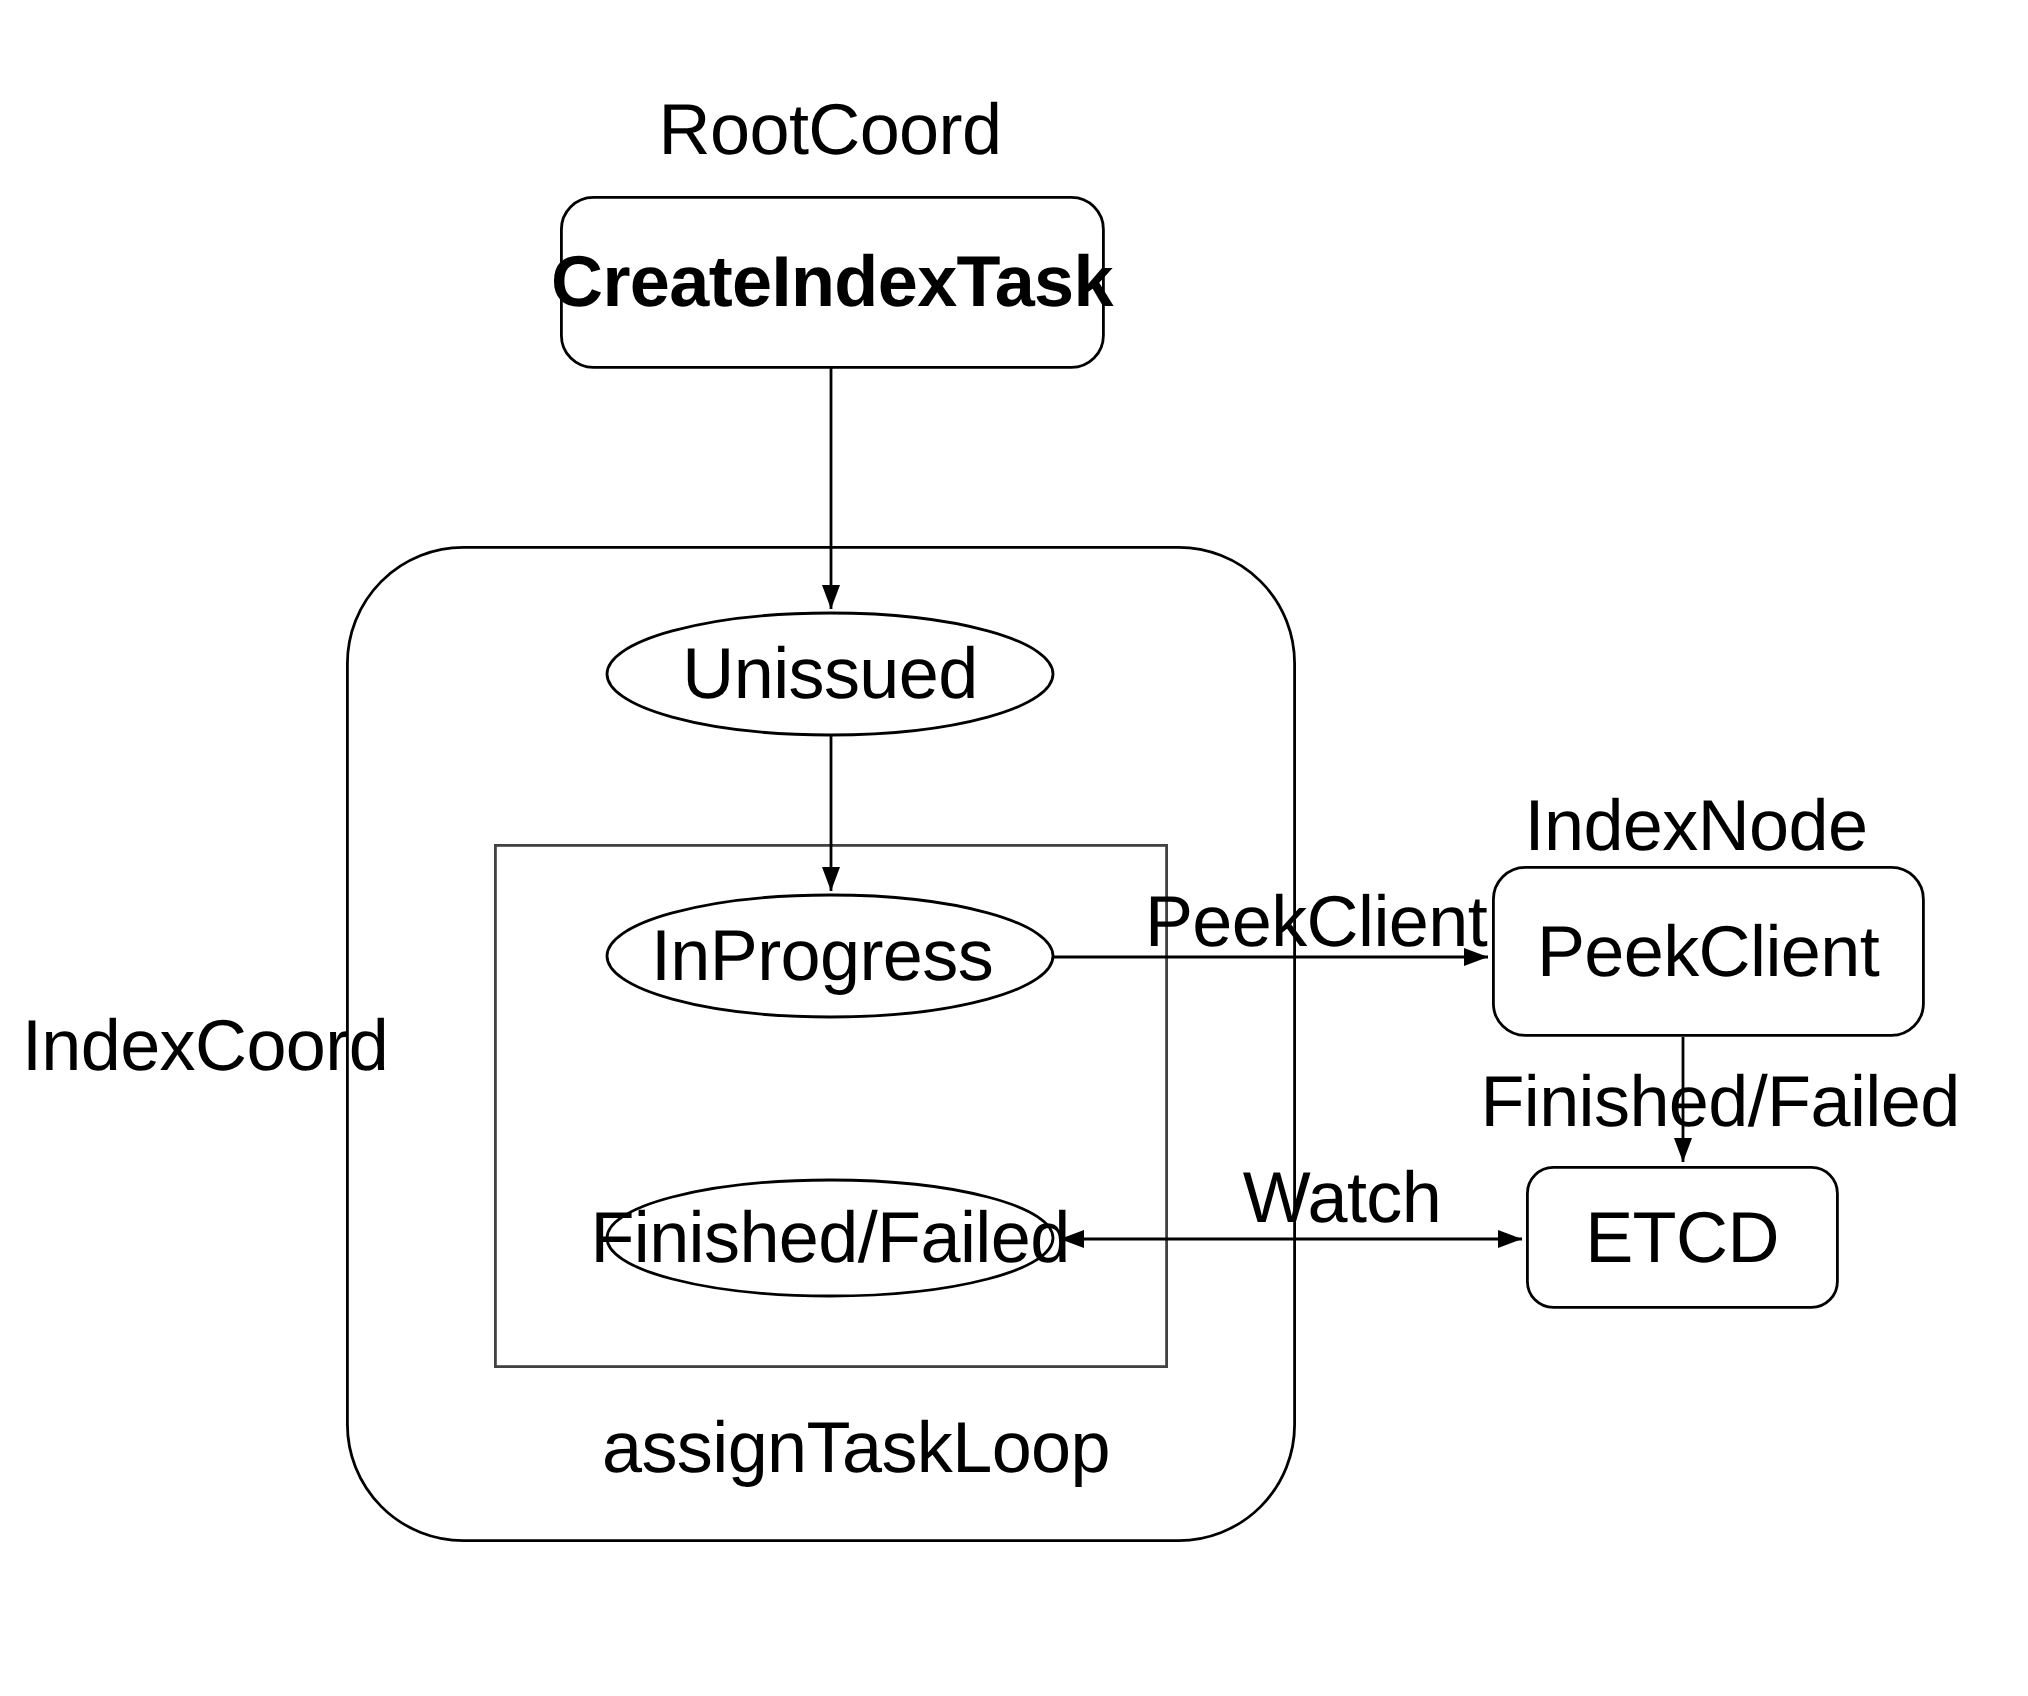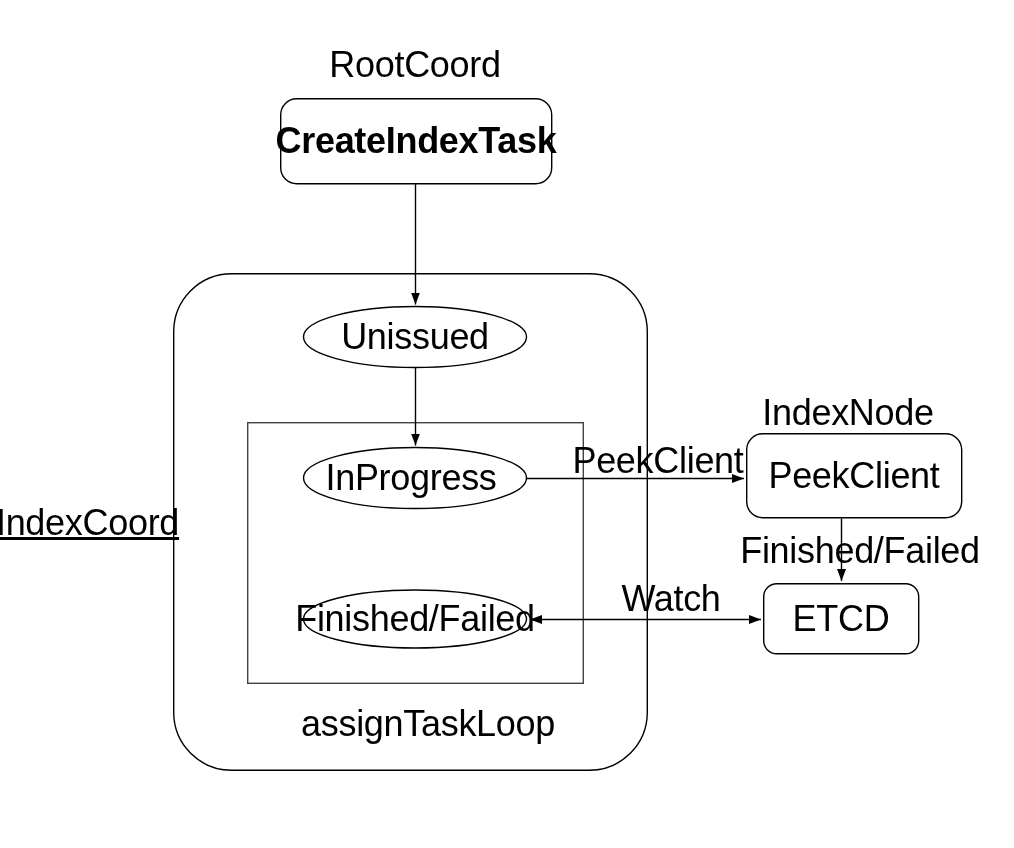--- a/index.html
+++ b/index.html
@@ -30,21 +30,21 @@
     justify-content: center;
     text-align: right;
     font-size: 36px;
     line-height: 1.1;
     white-space: nowrap;
     letter-spacing: -0.3px;
   }
   
   .lbl-rootcoord   { left: 315px; top: 48px;  width: 200px; height: 34px; }
   .lbl-indexnode   { left: 748px; top: 396px; width: 200px; height: 34px; }
-  .lbl-indexcoord  { left: 5px;   top: 506px; width: 165px; height: 34px; text-decoration: underline; }
+  .lbl-indexcoord  { left: 20px;   top: 506px; width: 165px; height: 34px; }
   .lbl-assignloop  { left: 328px; top: 707px; width: 200px; height: 34px; }
   
   .lbl-citask      { left: 280px; top: 98px;  width: 272px; height: 86px; font-weight: bold; }
   .lbl-unissued    { left: 304px; top: 306px; width: 222px; height: 62px; }
   .lbl-inprogress  { left: 300px; top: 447px; width: 222px; height: 62px; }
   .lbl-ffnode      { left: 304px; top: 590px; width: 222px; height: 58px; }
   .lbl-etask       { left: 746px; top: 433px; width: 216px; height: 85px; }
   .lbl-etcd        { left: 763px; top: 583px; width: 156px; height: 71px; }
   
   .lbl-peekclient  { left: 558px; top: 444px; width: 200px; height: 34px; }

